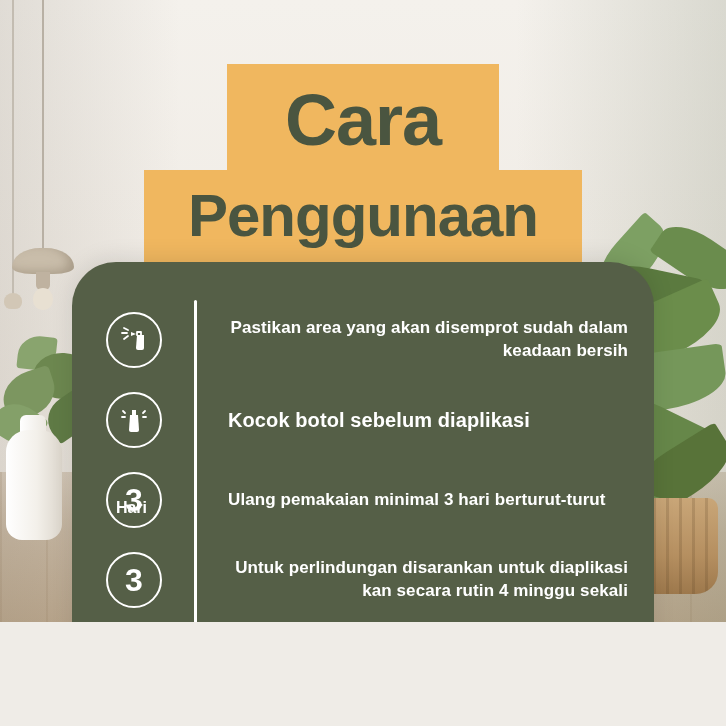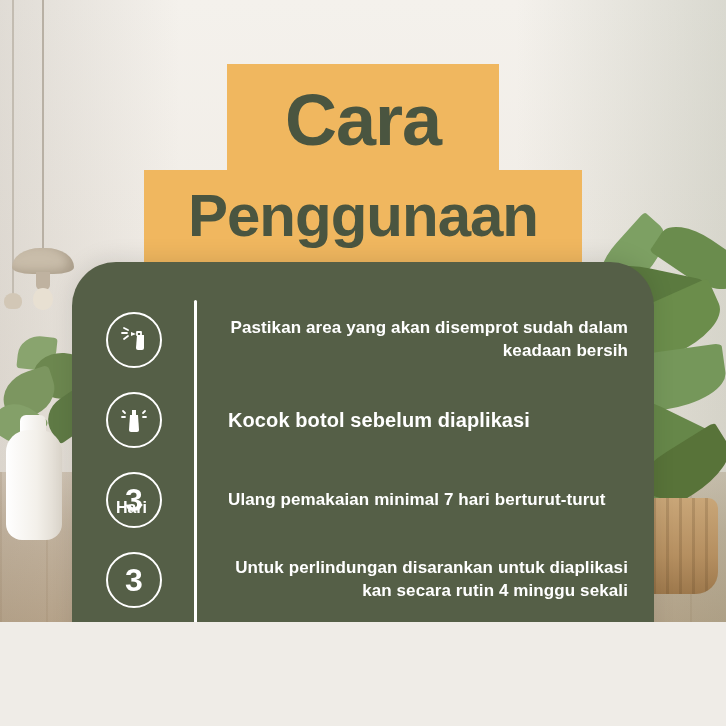--- a/index.html
+++ b/index.html
@@ -326,21 +326,21 @@
         </div>
         <div class="step-text big">Kocok botol sebelum diaplikasi</div>
       </div>
 
 
       <div class="step">
         <div class="step-icon">
           <span class="num">3</span>
           <span class="num-sub">Hari</span>
         </div>
-        <div class="step-text">Ulang pemakaian minimal 7 hari berturut-turut</div>
+        <div class="step-text">Ulang pemakaian minimal 3 hari berturut-turut</div>
       </div>
 
       <div class="step">
         <div class="step-icon">
           <span class="num">3</span>
         </div>
         <div class="step-text">Untuk perlindungan disarankan untuk diaplikasi kan secara rutin 4 minggu sekali</div>
       </div>
 
     </div>

